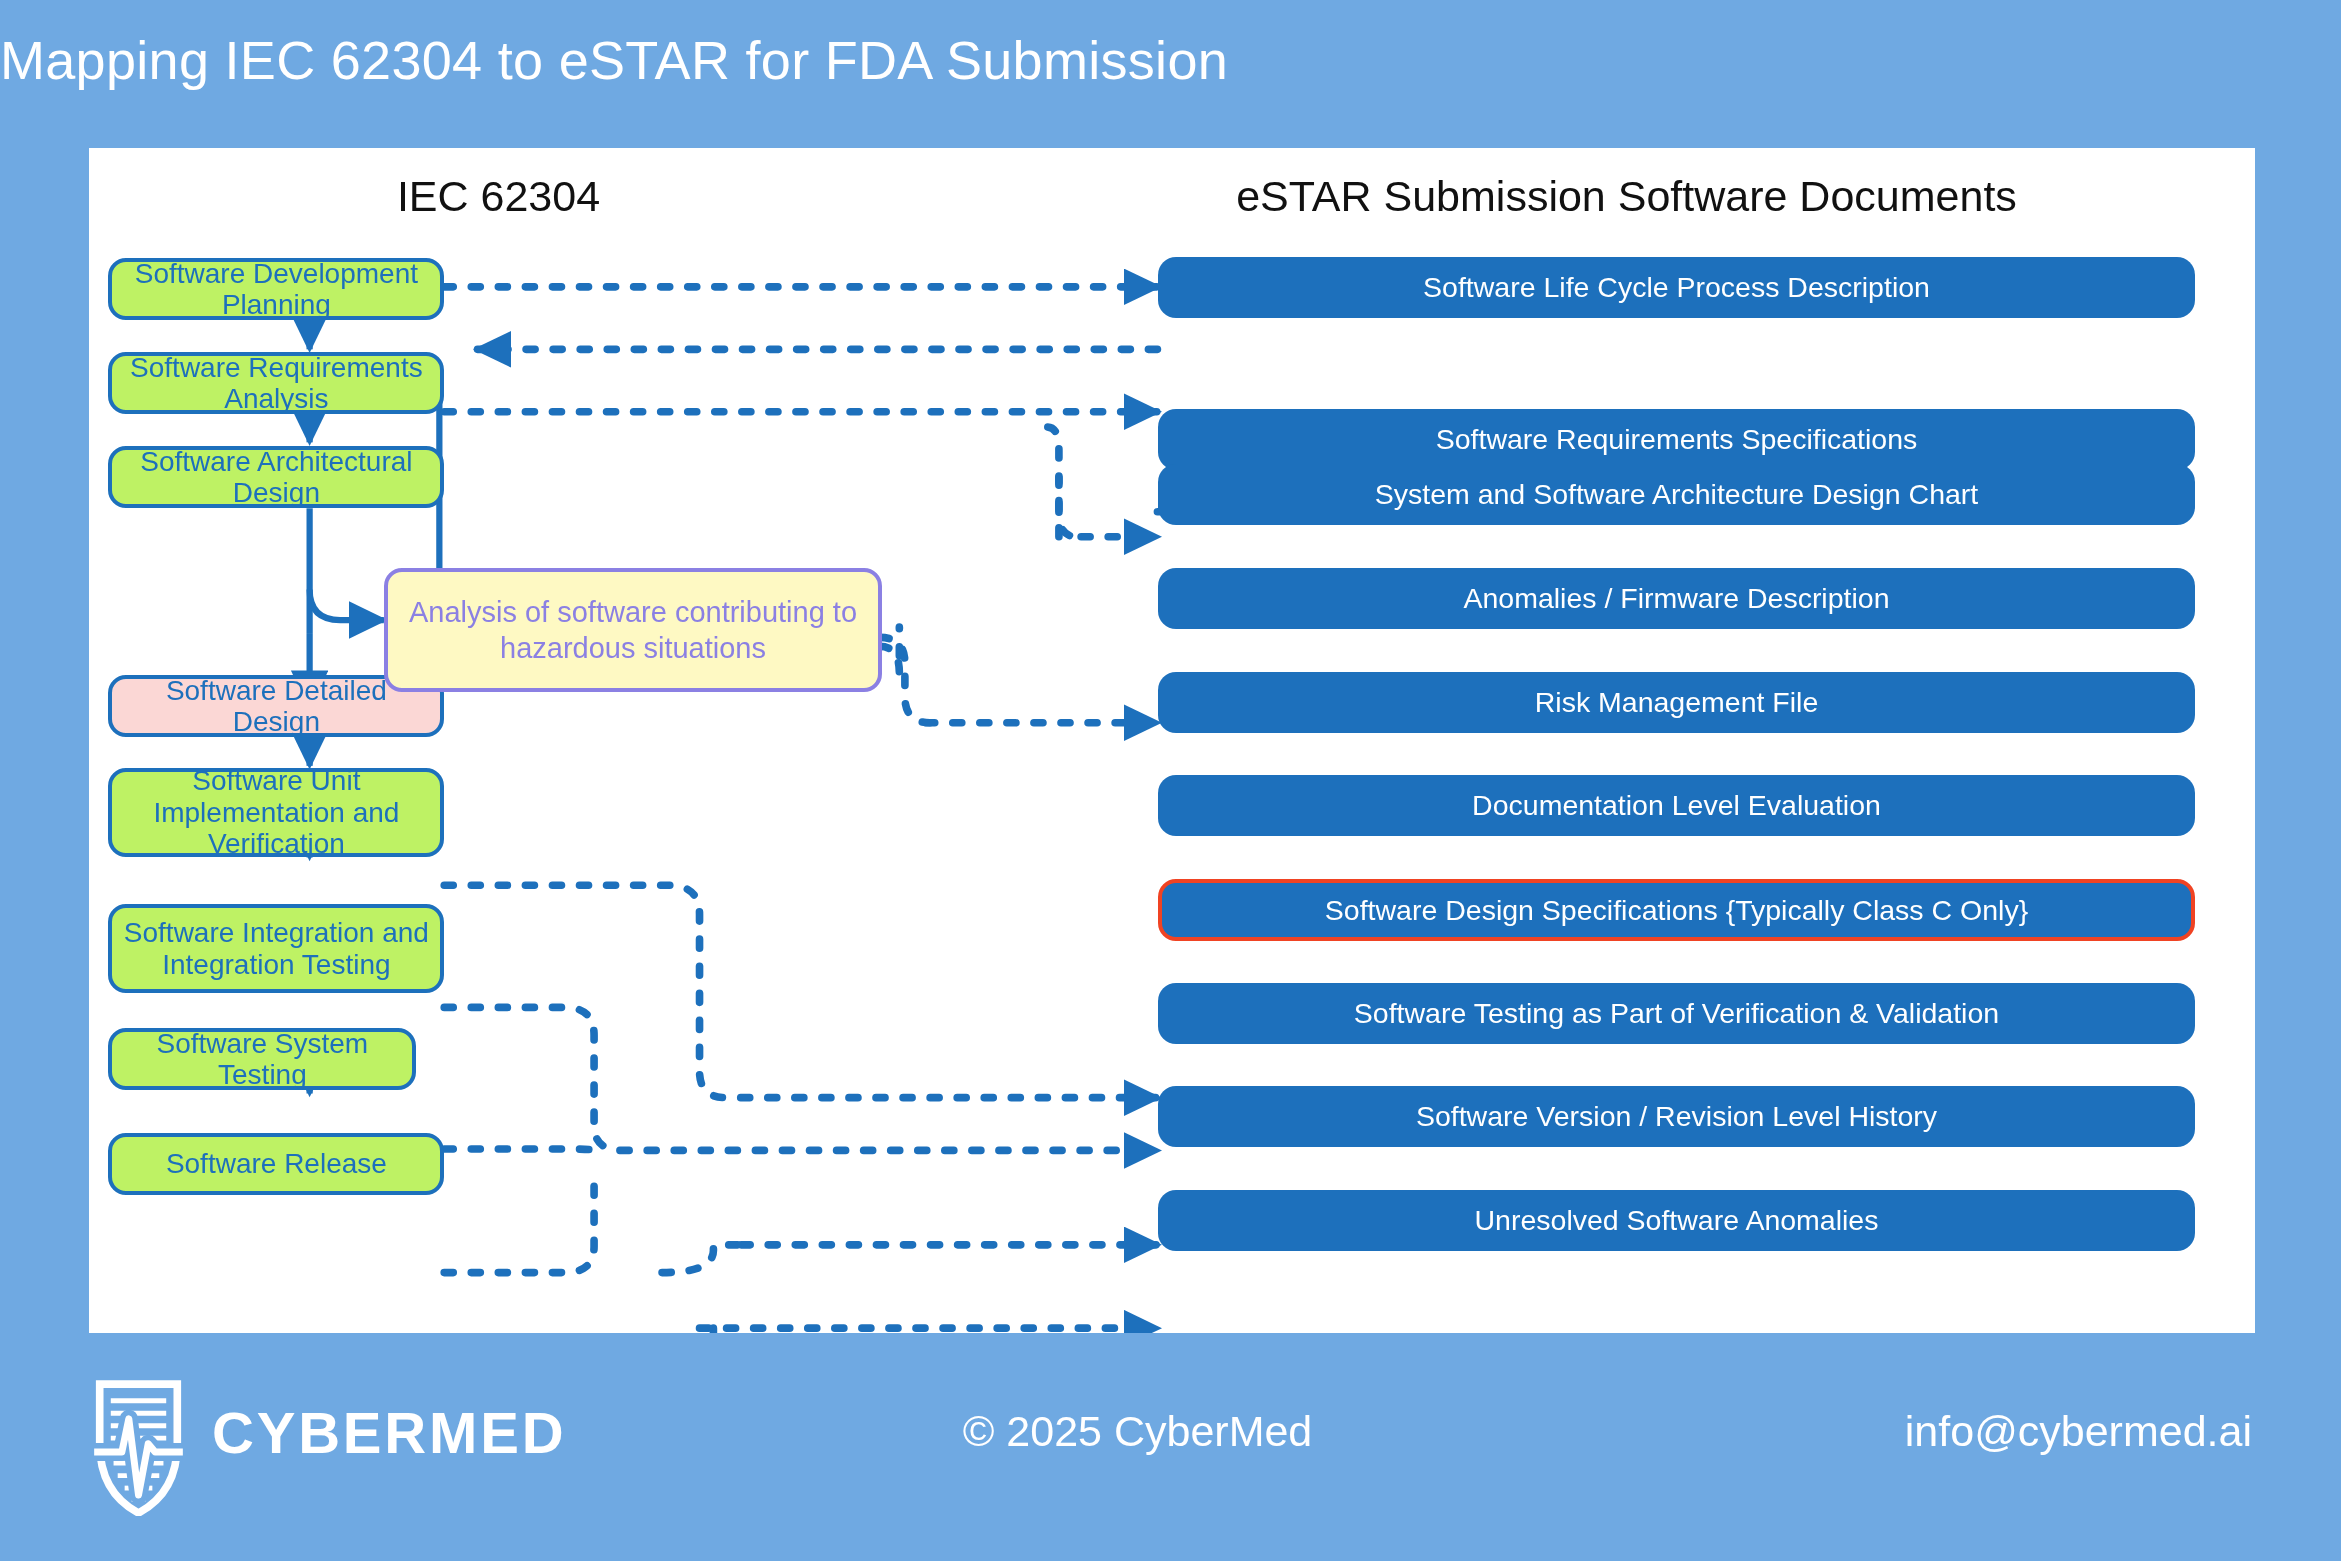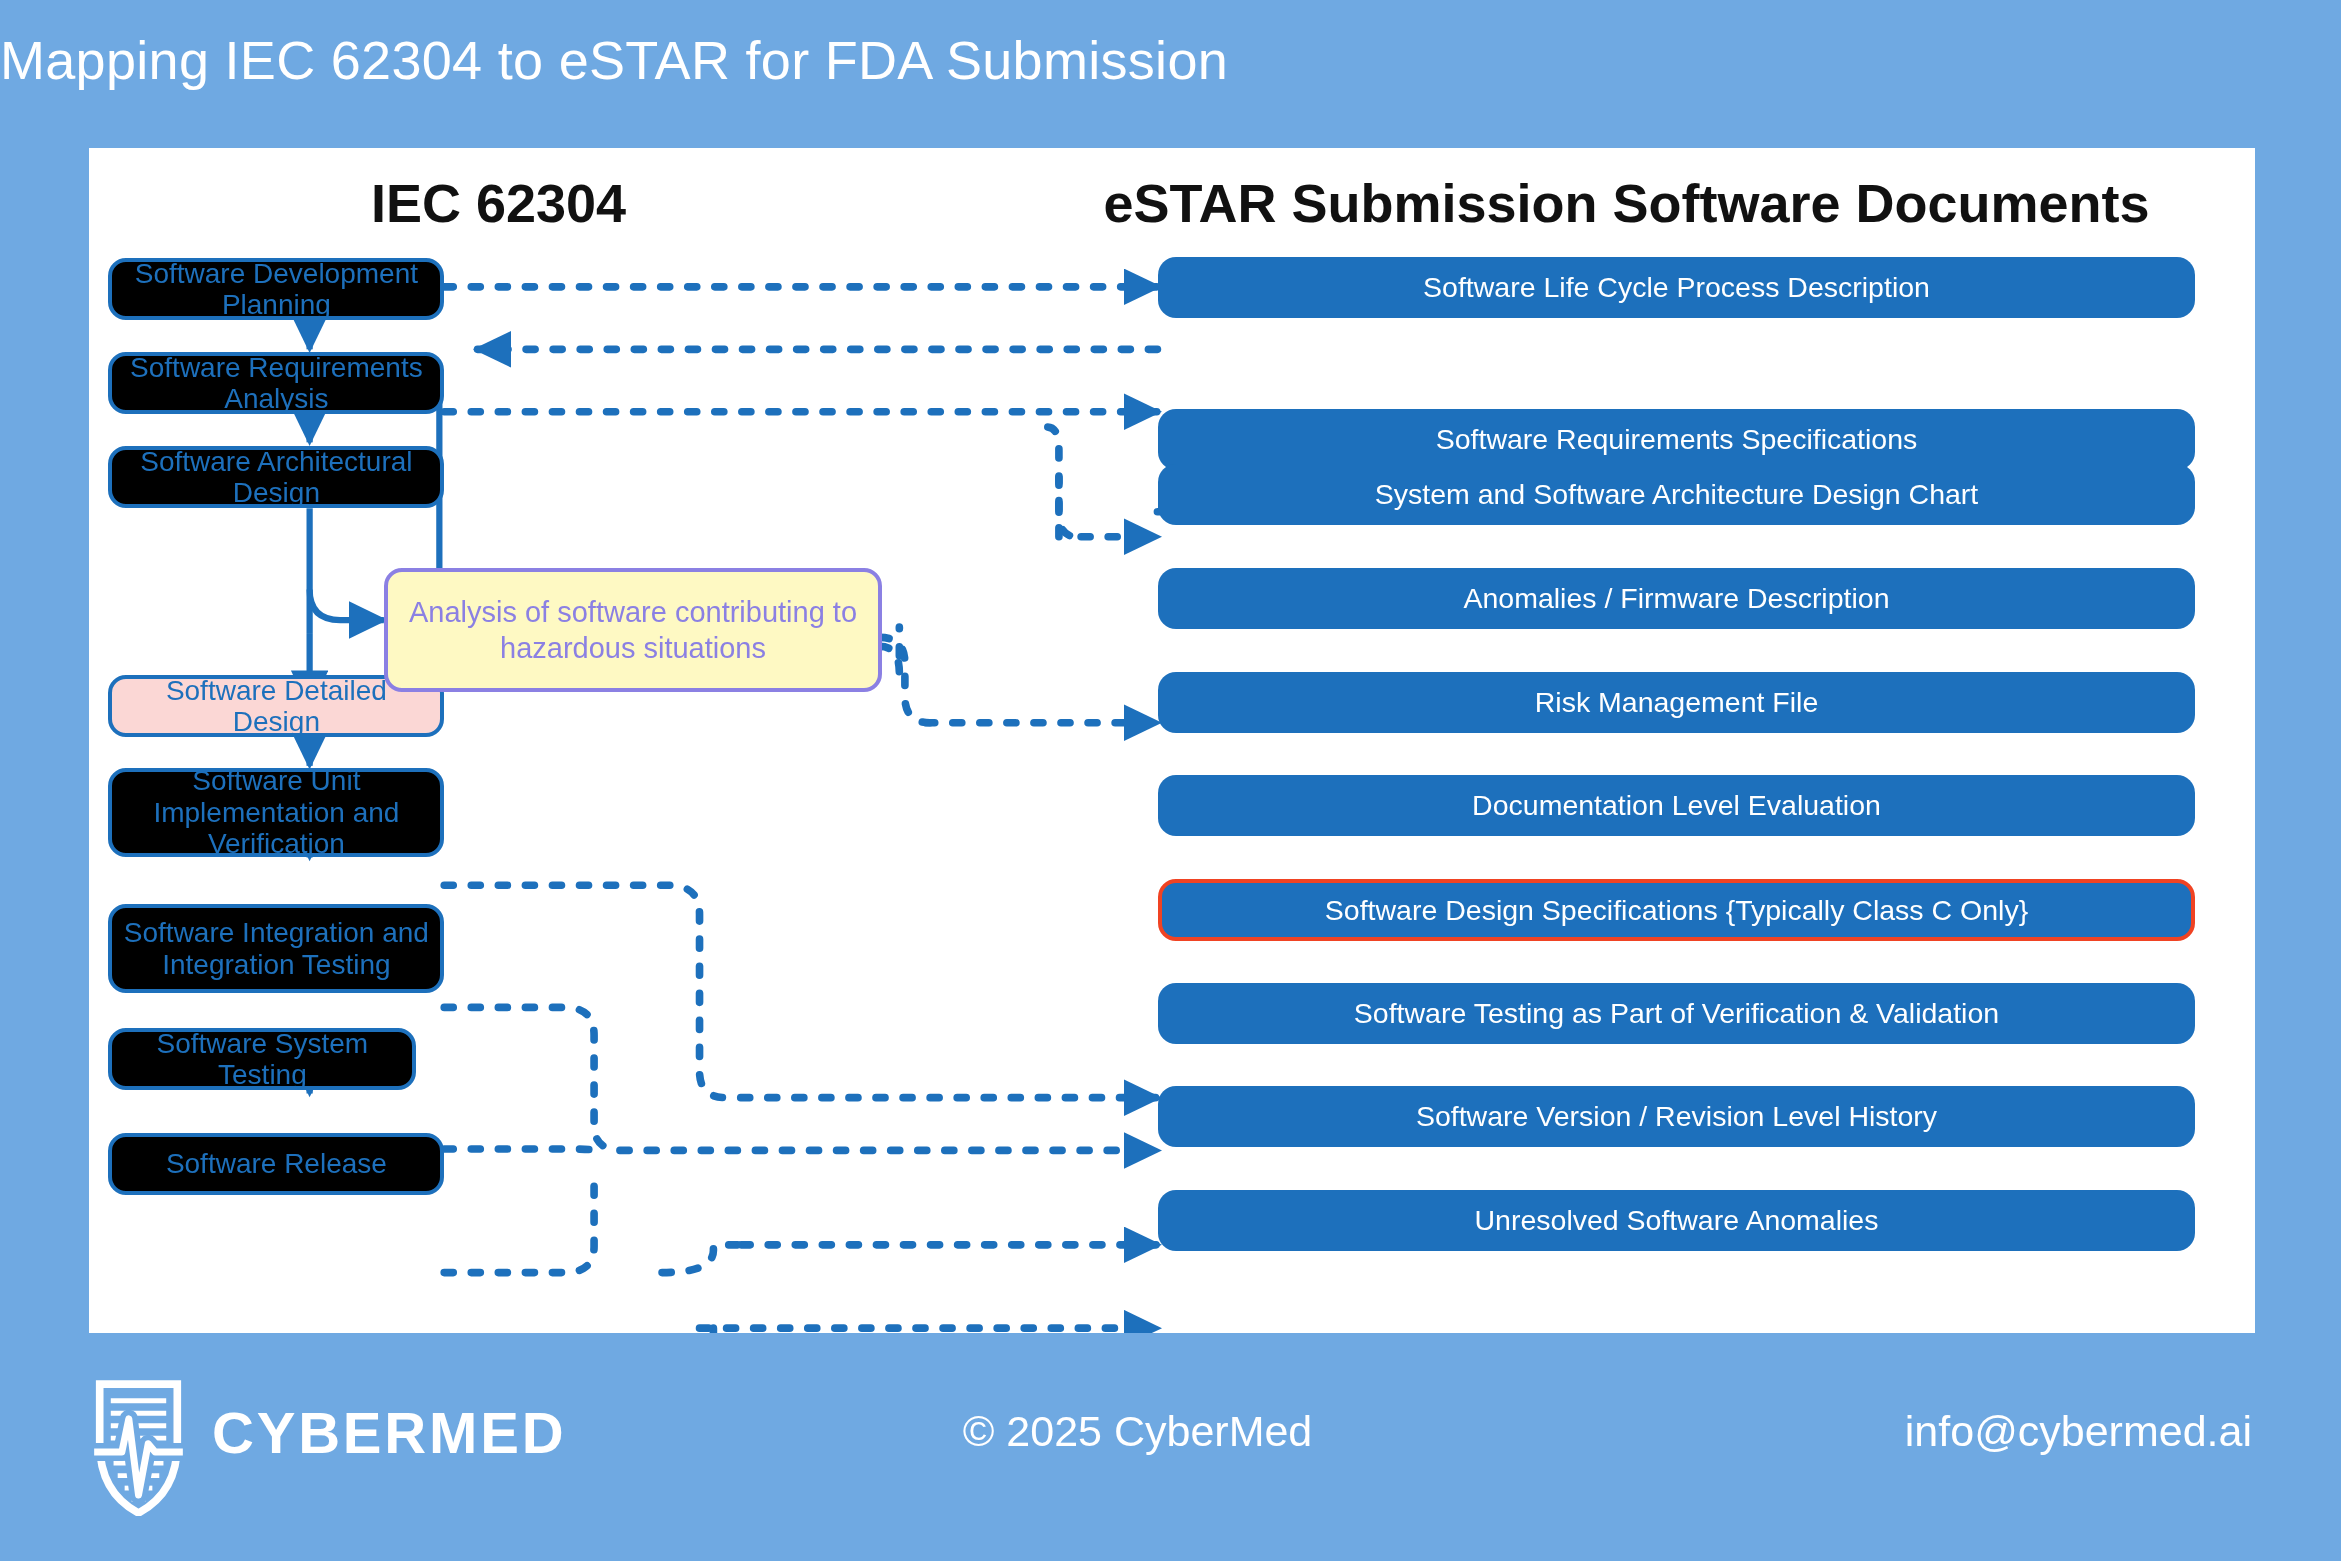--- a/index.html
+++ b/index.html
@@ -13,30 +13,30 @@
   #page-title{
     position:absolute;left:0;top:29px;width:2184px;
     text-align:left;color:#ffffff;
     font-size:54px;font-weight:400;letter-spacing:0.3px;
   }
   #panel{
     position:absolute;left:89px;top:148px;
     width:2166px;height:1185px;background:#ffffff;
   }
   .col-head{
-    position:absolute;color:#111111;font-size:54px;font-weight:700;
+    position:absolute;color:#111111;font-size:43px;font-weight:400;
     text-align:center;white-space:nowrap;
   }
   #head-left{left:132px;top:24px;width:555px;}
   #head-right{left:965px;top:24px;width:1145px;}
 
   
   .lbox{
     position:absolute;box-sizing:border-box;
-    border:4.9px solid #1D70BC;border-radius:18px;background:#000000;
+    border:4.9px solid #1D70BC;border-radius:18px;background:#bef264;
     color:#1D70BC;font-size:28px;line-height:1.12;
     display:flex;align-items:center;justify-content:center;text-align:center;
     padding:0 9.7px;
   }
   .lbox.pink{background:#FBD7D5;}
   .pbox{
     position:absolute;box-sizing:border-box;
     border:4.2px solid #8B80E3;border-radius:18px;background:#fef9c3;
     color:#8B80E3;font-size:29px;line-height:1.25;
     display:flex;align-items:center;justify-content:center;text-align:center;

